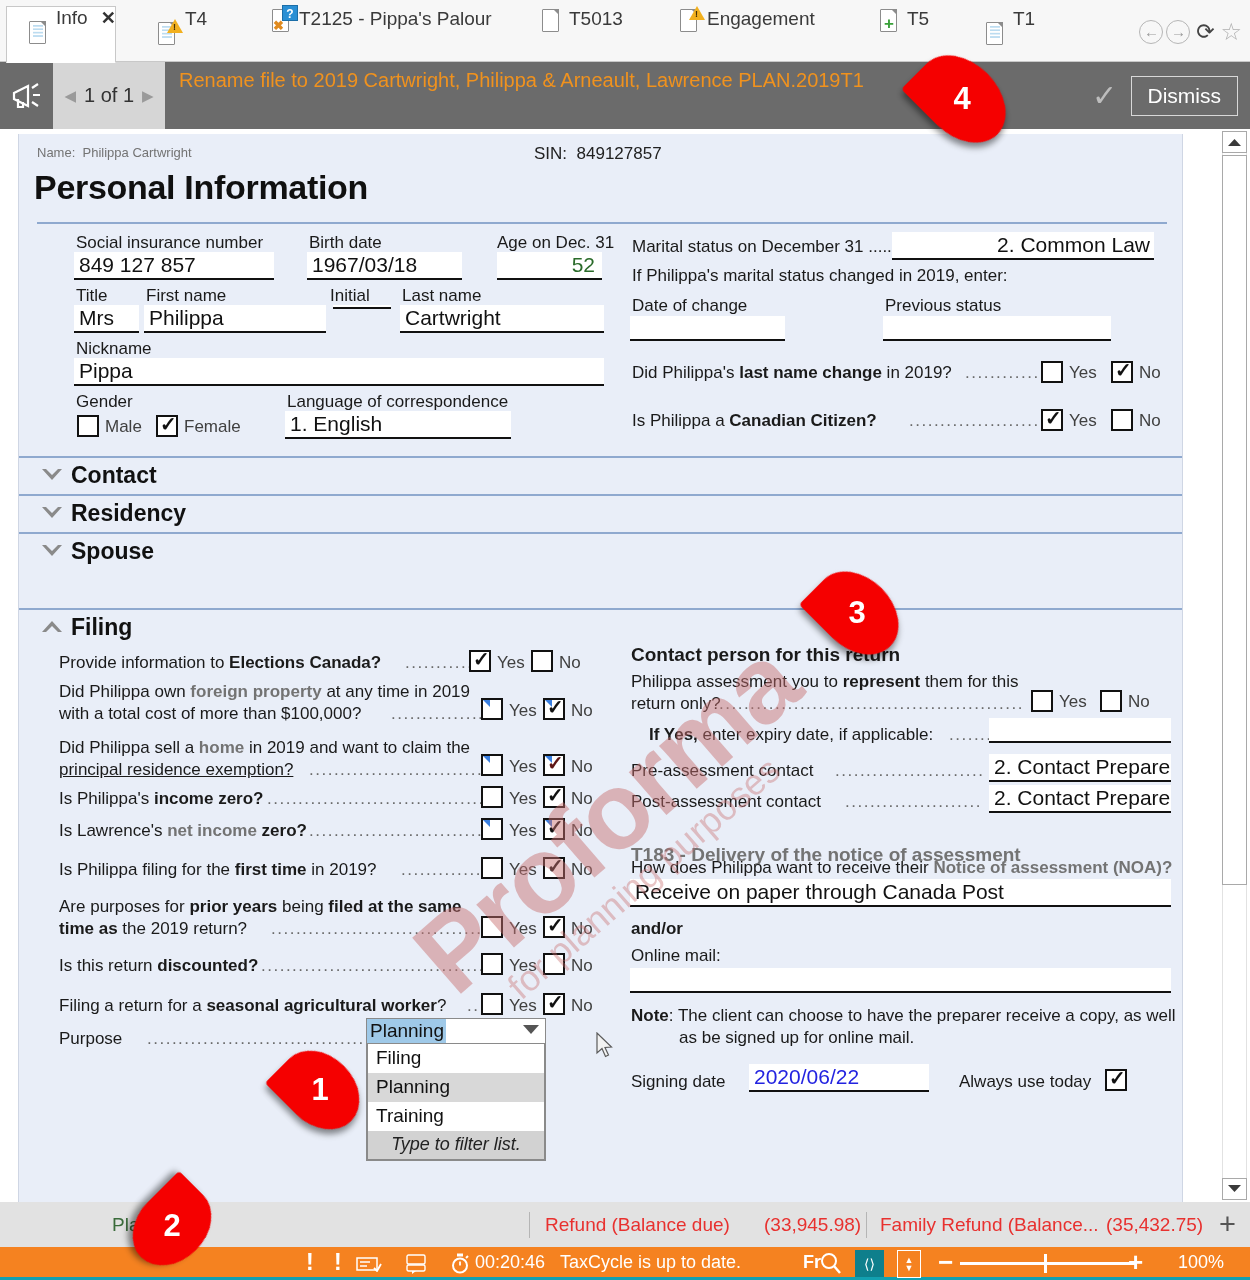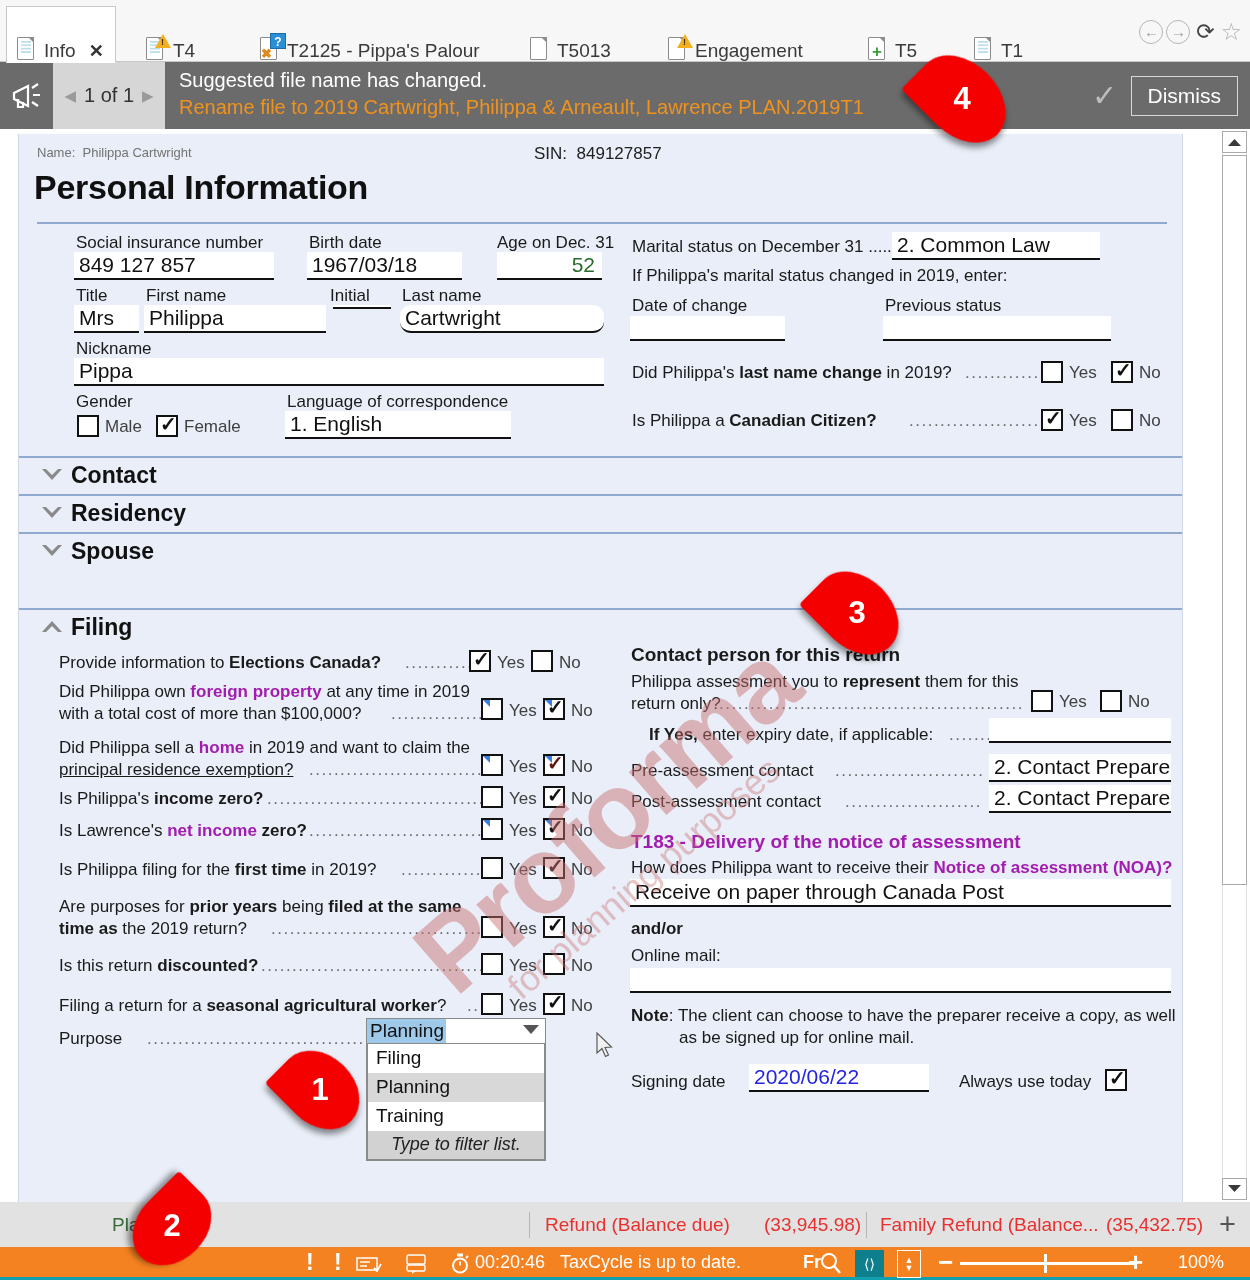--- a/index.html
+++ b/index.html
@@ -13,22 +13,22 @@
   }
 
   
   #tabbar {
     position:absolute; left:0; top:0; width:1250px; height:62px;
     background:#f7f7f7;
     border-bottom:1px solid #c8c8c8;
   }
   .tab {
     position:absolute; top:8px; height:54px;
-    display:flex; align-items:flex-end; gap:7px;
-    padding:0 8px;
+    display:flex; align-items:flex-start; gap:7px;
+    padding:0 20px;
     font-size:19px; color:#3a3a3a;
     cursor:default;
     white-space:nowrap;
   }
   .tab.active {
     background:#ffffff;
     border:1px solid #c8c8c8;
     border-bottom:1px solid #ffffff;
     top:6px; height:57px;
     z-index:5;
@@ -137,21 +137,21 @@
   .nameline { position:absolute; left:18px; top:11px; font-size:13px; color:#737373; }
   .sinline  { position:absolute; left:515px; top:10px; font-size:17px; color:#222; }
   h1.formtitle {
     position:absolute; left:15px; top:34px; margin:0;
     font-size:34px; font-weight:bold; color:#101010; letter-spacing:-0.3px;
   }
   .hr-blue { position:absolute; left:18px; width:1130px; height:2px; background:#8fa9cf; }
 
   .lbl  { position:absolute; font-size:17px; color:#1a1a1a; }
   .lbl.b { font-weight:bold; }
-  .blue { color:#a21caf; font-weight:bold; }
+  .blue { color:#737373; font-weight:bold;margin-top:13px; }
   .fld {
     position:absolute; background:#ffffff; border-bottom:2px solid #111;
     font-size:21px; color:#111; padding:1px 4px 1px 5px;
     white-space:nowrap; overflow:hidden;
   }
   .fld.num { text-align:right; padding-right:7px; }
   .fld.green { color:#2a6b2a; }
   .fld.bluetxt { color:#2323e0; }
   .dots { position:absolute; font-size:17px; color:#6a6a6a; letter-spacing:1.5px;
           white-space:nowrap; overflow:hidden; }
@@ -354,21 +354,20 @@
       <path d="M8 18 L8 26 L13 26 L13 21" fill="none" stroke="#fff" stroke-width="2.2"></path>
       <path d="M22 7 L28 3 M23 14 L30 14 M22 21 L28 25" stroke="#fff" stroke-width="2.2" fill="none"></path>
     </svg>
   </div>
   <div id="pager">
     <span class="arw">◀</span>
     <span>1 of 1</span>
     <span class="arw">▶</span>
   </div>
   <div id="msgtext">
-    <div class="l1">Suggested file name has changed.</div>
     <div class="l2">Rename file to 2019 Cartwright, Philippa &amp; Arneault, Lawrence PLAN.2019T1</div>
   </div>
   <div id="msgcheck">✓</div>
   <div id="dismiss">Dismiss</div>
 </div>
 
 <div id="formarea">
 
   <div id="formpage">
 
@@ -395,38 +394,38 @@
     <div class="lbl" style="left:57px;top:152px;text-align:center;">Title</div>
     <div class="fld" style="left:55px;top:171px;width:65px;">Mrs</div>
 
     <div class="lbl" style="left:127px;top:152px;">First name</div>
     <div class="fld" style="left:125px;top:171px;width:182px;">Philippa</div>
 
     <div class="lbl" style="left:311px;top:152px;">Initial</div>
     <div class="fld" style="left:314px;top:171px;width:58px;"></div>
 
     <div class="lbl" style="left:383px;top:152px;">Last name</div>
-    <div class="fld" style="left:381px;top:171px;width:204px;border-radius:11px;">Cartwright</div>
+    <div class="fld" style="left:381px;top:171px;width:204px;">Cartwright</div>
 
     <div class="lbl" style="left:57px;top:205px;">Nickname</div>
     <div class="fld" style="left:55px;top:224px;width:530px;">Pippa</div>
 
     <div class="lbl" style="left:57px;top:258px;">Gender</div>
     <div class="cbx" style="left:58px;top:281px;"></div>
     <div class="ckl" style="left:86px;top:283px;">Male</div>
     <div class="cbx" style="left:137px;top:281px;">
         <span class="chk">✓</span>
       </div>
     <div class="ckl" style="left:165px;top:283px;">Female</div>
 
     <div class="lbl" style="left:268px;top:258px;">Language of correspondence</div>
     <div class="fld" style="left:266px;top:277px;width:226px;">1. English</div>
 
     <div class="lbl" style="left:613px;top:103px;">Marital status on December 31 .....</div>
-    <div class="fld" style="left:873px;top:98px;width:208px;">2. Common Law</div>
+    <div class="fld" style="left:873px;top:98px;width:262px;text-align:right;">2. Common Law</div>
     <div class="lbl" style="left:613px;top:132px;">If Philippa's marital status changed in 2019, enter:</div>
 
     <div class="lbl" style="left:613px;top:162px;">Date of change</div>
     <div class="fld" style="left:611px;top:182px;width:155px;height:25px;"></div>
 
     <div class="lbl" style="left:866px;top:162px;">Previous status</div>
     <div class="fld" style="left:864px;top:182px;width:228px;height:25px;"></div>
 
     <div class="lbl" style="left:613px;top:229px;">
       <span>Did Philippa's </span><b>last name change</b><span> in 2019?</span>

